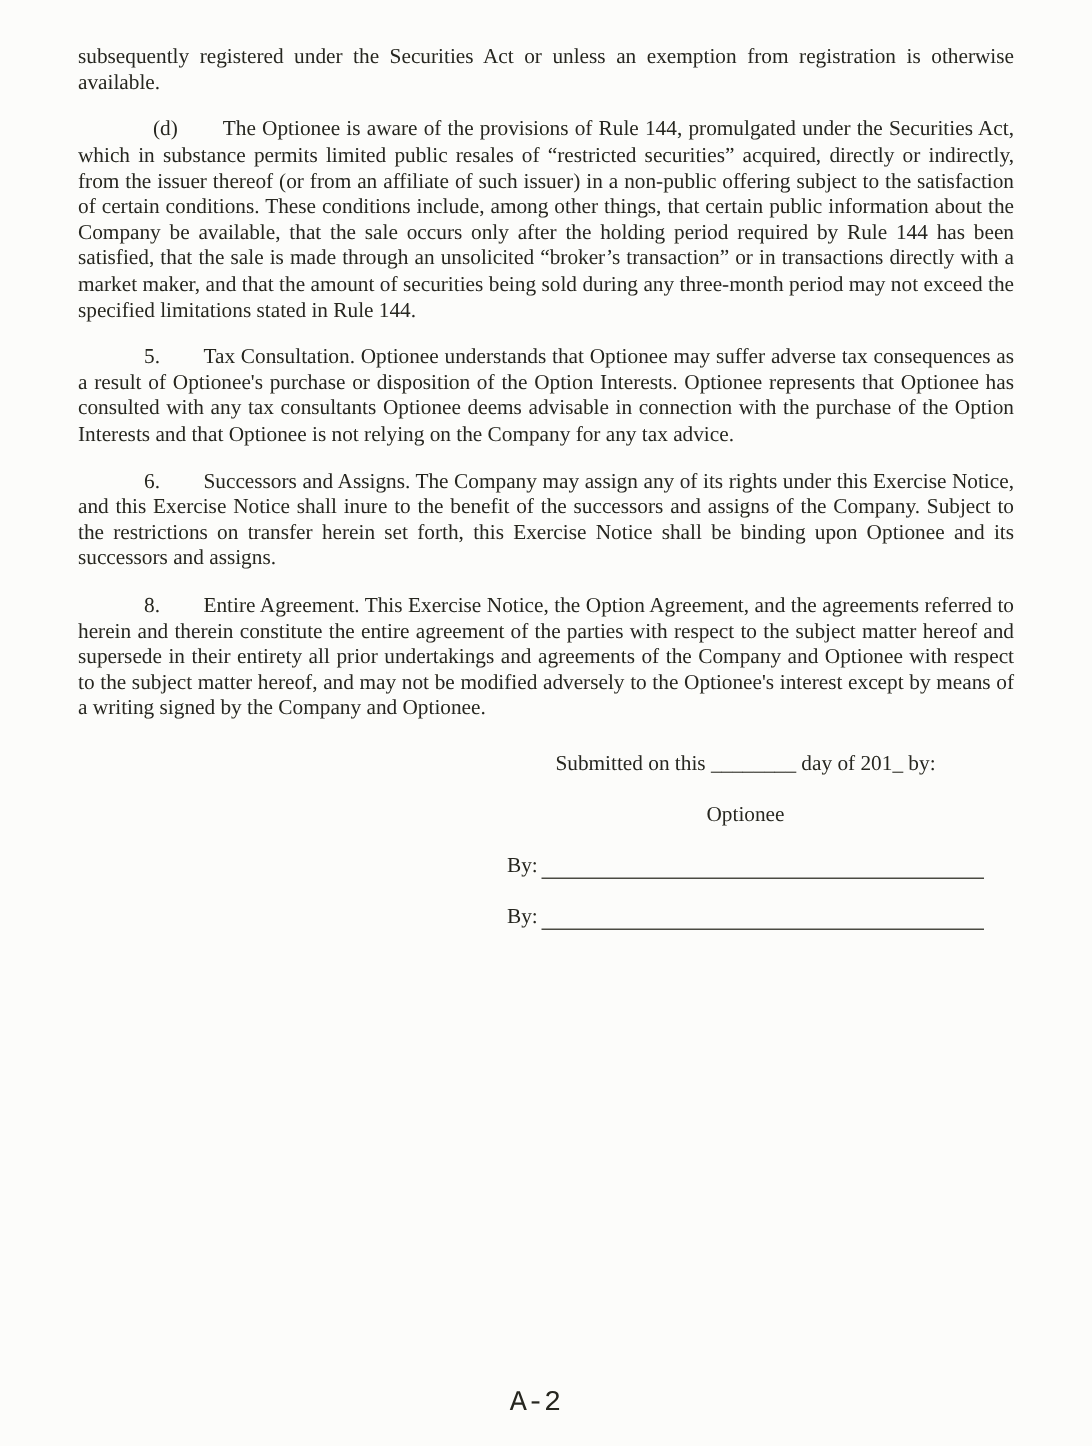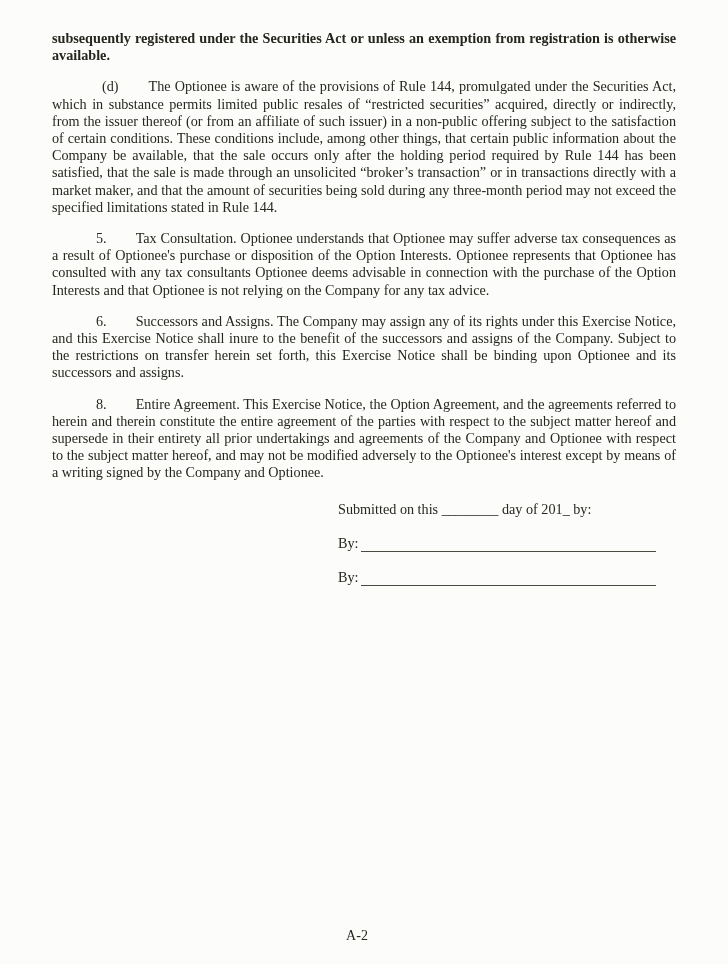--- a/index.html
+++ b/index.html
@@ -15,53 +15,54 @@
     background: #fcfcfa;
     padding: 30px 52px 20px 52px;
     font-family: "Liberation Serif", "DejaVu Serif", serif;
     font-size: 14.2px;
     line-height: 17.2px;
     color: #26261f;
     text-align: justify;
     overflow: hidden;
   }
   p { margin: 0 0 14px 0; }
-  .para-cont { text-indent: 0; font-weight: bold; }
+  .para-cont { text-indent: 0; }
   .para-d { text-indent: 50px; }
   .section { text-indent: 44px; }
   .plabel { margin-right: 30px; }
   .num { margin-right: 29px; }
   .head { }
   .sig-block {
     margin-left: 286px;
     width: 318px;
     margin-top: 19px;
-    text-align: left;
+    text-align: center;
   }
   .sig-line-row {
     display: flex;
     align-items: flex-end;
   }
   .sig-row { margin: 0 0 17px 0; }
   .sig-gap-lg { margin-top: 33px; }
   .rule {
     flex: 1 1 auto;
     border-bottom: 1px solid #4a4a42;
     height: 15px;
     margin-left: 2px;
   }
   .footer {
     position: absolute;
     left: 0;
     right: 14px;
     bottom: 20px;
     text-align: center;
     text-indent: 0;
-    font-size: 14px;
+    font-size: 19px;
     color: #26261f;
+    font-family: Liberation Mono, monospace;
   }
 </style>
 </head>
 <body>
 
 <div class="page">
 
   <p class="para-cont">subsequently registered under the Securities Act or unless an exemption from registration is otherwise available.</p>
 
   <p class="para-d"><span class="plabel">(d)</span><span>The Optionee is aware of the provisions of Rule 144, promulgated under the Securities Act, which in substance permits limited public resales of “restricted securities” acquired, directly or indirectly, from the issuer thereof (or from an affiliate of such issuer) in a non-public offering subject to the satisfaction of certain conditions.  These conditions include, among other things, that certain public information about the Company be available, that the sale occurs only after the holding period required by Rule 144 has been satisfied, that the sale is made through an unsolicited “broker’s transaction” or in transactions directly with a market maker, and that the amount of securities being sold during any three-month period may not exceed the specified limitations stated in Rule 144.</span></p>
@@ -70,20 +71,21 @@
 
   <p class="section"><span class="num">6.</span><span class="head">Successors and Assigns</span><span>.  The Company may assign any of its rights under this Exercise Notice, and this Exercise Notice shall inure to the benefit of the successors and assigns of the Company.  Subject to the restrictions on transfer herein set forth, this Exercise Notice shall be binding upon Optionee and its successors and assigns.</span></p>
 
 
   <p class="section"><span class="num">8.</span><span class="head">Entire Agreement</span><span>.   This Exercise Notice, the Option Agreement, and the agreements referred to herein and therein constitute the entire agreement of the parties with respect to the subject matter hereof and supersede in their entirety all prior undertakings and agreements of the Company and Optionee with respect to the subject matter hereof, and may not be modified adversely to the Optionee's interest except by means of a writing signed by the Company and Optionee.</span></p>
 
   <div class="sig-block">
 
     <p class="sig-row">Submitted on this ________ day of 201_ by:</p>
 
+    <p class="sig-row">Optionee</p>
 
     <div class="sig-row sig-line-row">
       <span>By:</span>
       <span class="rule"></span>
     </div>
 
 
 
     <div class="sig-row sig-line-row">
       <span>By:</span>

